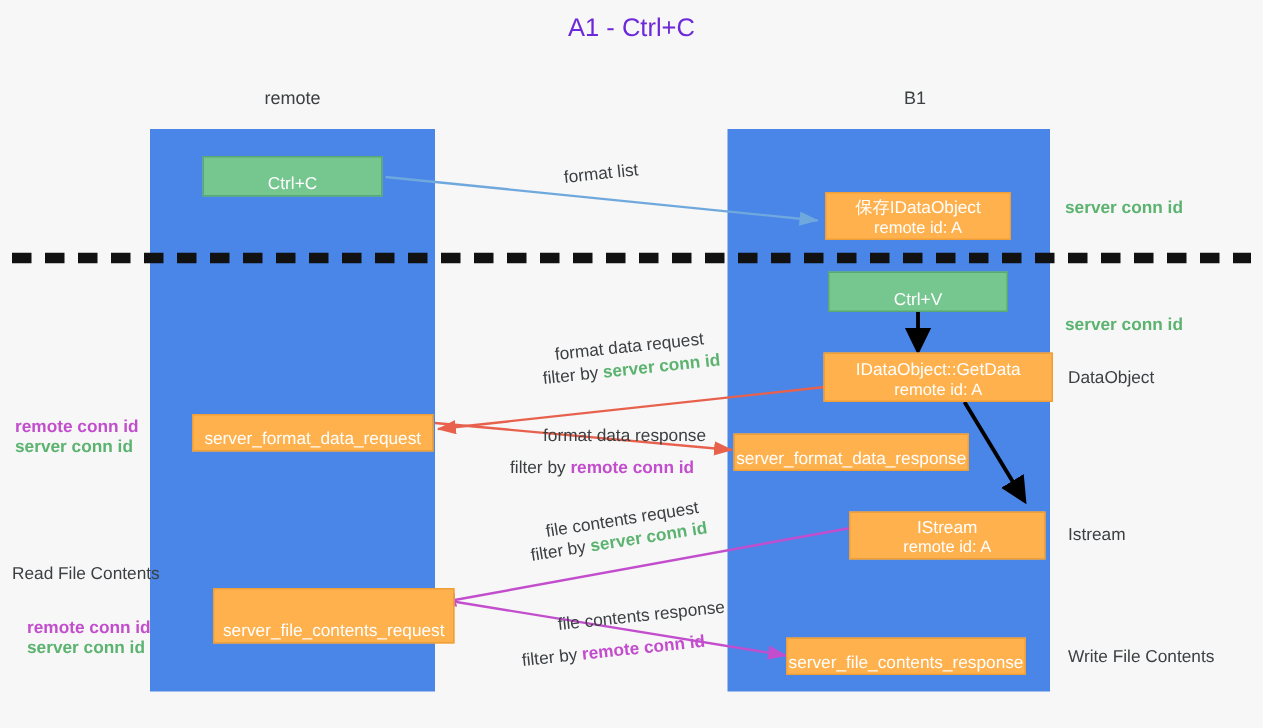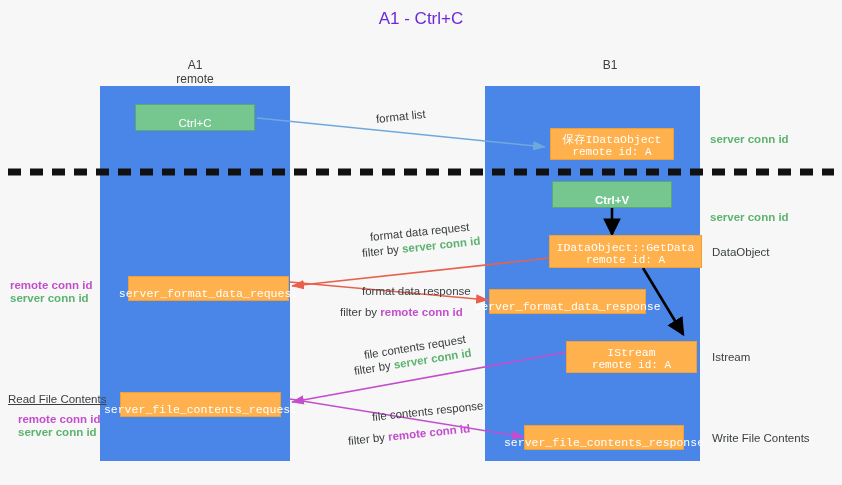--- a/index.html
+++ b/index.html
@@ -31,21 +31,21 @@
   
   .lane{position:absolute;background:#4a86e8;}
 
   
   .node{
     position:absolute;box-sizing:border-box;
     display:flex;flex-direction:column;align-items:center;justify-content:flex-end;
     color:#ffffff;font-size:11.5px;line-height:13px;text-align:center;
   }
   .node.green{background:#76c68f;border:1px solid #5aa873;}
-  .node.orange{background:#ffb14d;border:1px solid #ef9f37;font-family:Liberation Mono, monospace;}
+  .node.orange{background:#ffb14d;border:1px solid #ef9f37;}
   .node .l2{font-size:11px;}
 
   
   .ann{
     position:absolute;color:#3c4043;font-size:11.5px;line-height:14px;
     white-space:nowrap;
   }
   .ann .grn{color:#5cb370;font-weight:bold;}
   .ann .mag{color:#c34ecd;font-weight:bold;}
   .ann.rot-up{transform:rotate(-9deg);transform-origin:left center;}
@@ -60,21 +60,20 @@
 </head>
 <body>
 
 <div class="stage">
 
   <div class="title">
     <div>A1 - Ctrl+C</div>
   </div>
 
   <div class="col-head" style="left:135px;top:58px;width:120px;">
-    <span class="h1">A1</span>
     <span class="h2">remote</span>
   </div>
   <div class="col-head" style="left:550px;top:58px;width:120px;">
     <span class="h1">B1</span>
   </div>
 
   <div class="lane" style="left:100px;top:86px;width:190px;height:375px;"></div>
   <div class="lane" style="left:485px;top:86px;width:215px;height:375px;"></div>
 
   <svg class="layer" viewBox="0 0 842 485">
@@ -112,21 +111,21 @@
 
   <div class="node green" style="left:135px;top:104px;width:120px;height:27px;">
     <span>Ctrl+C</span>
   </div>
 
   <div class="node orange" style="left:550px;top:128px;width:124px;height:32px;">
     <span>保存IDataObject</span>
     <span class="l2">remote id: A</span>
   </div>
 
-  <div class="node green" style="left:552px;top:181px;width:120px;height:27px;font-weight:bold;">
+  <div class="node green" style="left:552px;top:181px;width:120px;height:27px;">
     <span>Ctrl+V</span>
   </div>
 
   <div class="node orange" style="left:549px;top:235px;width:153px;height:33px;">
     <span>IDataObject::GetData</span>
     <span class="l2">remote id: A</span>
   </div>
 
   <div class="node orange" style="left:566px;top:341px;width:131px;height:32px;">
     <span>IStream</span>
@@ -134,21 +133,21 @@
   </div>
 
   <div class="node orange" style="left:128px;top:276px;width:161px;height:25px;">
     <span>server_format_data_request</span>
   </div>
 
   <div class="node orange" style="left:489px;top:289px;width:157px;height:25px;">
     <span>server_format_data_response</span>
   </div>
 
-  <div class="node orange" style="left:120px;top:392px;width:161px;height:25px;">
+  <div class="node orange" style="left:142px;top:392px;width:161px;height:37px;">
     <span>server_file_contents_request</span>
   </div>
 
   <div class="node orange" style="left:524px;top:425px;width:160px;height:25px;">
     <span>server_file_contents_response</span>
   </div>
 
   <div class="ann rot-up6" style="left:376px;top:112px;">
     <span>format list</span>
   </div>
@@ -183,17 +182,17 @@
 
   <div class="marg grn" style="left:710px;top:132px;">server conn id</div>
   <div class="marg grn" style="left:710px;top:210px;">server conn id</div>
   <div class="marg dark" style="left:712px;top:245px;">DataObject</div>
   <div class="marg dark" style="left:712px;top:350px;">Istream</div>
   <div class="marg dark" style="left:712px;top:431px;">Write File Contents</div>
 
   <div class="marg mag" style="left:10px;top:278px;">remote conn id</div>
   <div class="marg grn" style="left:10px;top:291px;">server conn id</div>
 
-  <div class="marg dark" style="left:8px;top:392px;text-decoration:underline;">Read File Contents</div>
+  <div class="marg dark" style="left:8px;top:376px;">Read File Contents</div>
   <div class="marg mag" style="left:18px;top:412px;">remote conn id</div>
   <div class="marg grn" style="left:18px;top:425px;">server conn id</div>
 
 </div>
 
 </body></html>

